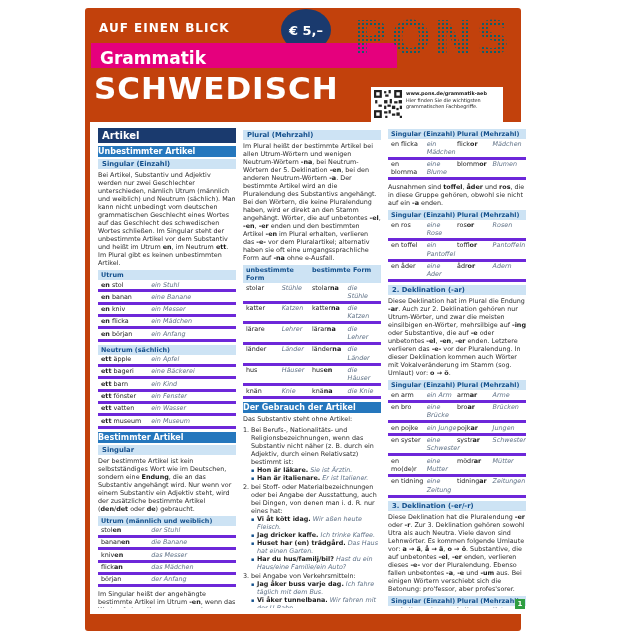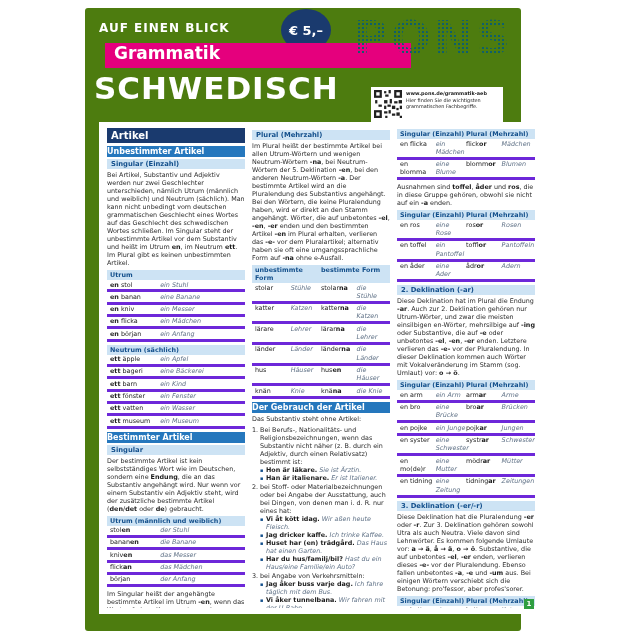--- a/index.html
+++ b/index.html
@@ -1,36 +1,36 @@
 <!DOCTYPE html>
 <html><head>
 <meta charset="utf-8">
 <style>
   html,body{margin:0;padding:0;width:639px;height:639px;background:#fff;overflow:hidden;
     font-family:"DejaVu Sans","Liberation Sans",sans-serif;}
   .page{position:relative;width:639px;height:639px;background:#fff;outline:1px solid #e2e2e2;}
-  .card{position:absolute;left:85px;top:8px;width:436px;height:623px;background:#4d7c0f;border-radius:3px;}
+  .card{position:absolute;left:85px;top:8px;width:436px;height:623px;background:#c2410c;border-radius:3px;}
   
   .tagline{position:absolute;left:14px;top:13px;color:#fff;font-weight:bold;font-size:12px;letter-spacing:1px;}
   .price{position:absolute;left:196px;top:1px;width:50px;height:42px;background:#1a3a6e;border-radius:50%;
     color:#fff;font-weight:bold;font-size:13px;display:flex;align-items:center;justify-content:center;}
-  .pinkband{position:absolute;left:6px;top:35px;width:306px;height:25px;background:#e5007d;display:flex;align-items:flex-start;margin-left:14px;}
+  .pinkband{position:absolute;left:6px;top:35px;width:306px;height:25px;background:#e5007d;display:flex;align-items:flex-end;}
   .pinkband span{color:#fff;font-weight:bold;font-size:17px;padding-left:9px;}
   .bigtitle{position:absolute;left:9px;top:62px;color:#fff;font-weight:bold;font-size:31px;letter-spacing:1px;}
   .pons{position:absolute;right:8px;top:2px;font-size:47px;font-weight:800;letter-spacing:3px;color:#0e5f6b;}
   @supports ((-webkit-background-clip:text) or (background-clip:text)){
     .pons{background-image:radial-gradient(circle,#0e5f6b 1.15px,rgba(0,0,0,0) 1.35px);
       background-size:4px 4px;-webkit-background-clip:text;background-clip:text;color:transparent;}
   }
   .qrbox{position:absolute;right:18px;top:79px;width:132px;height:36px;background:#fff;display:flex;gap:4px;padding:3px;box-sizing:border-box;}
   .qrbox svg{flex:none;}
   .qrtext{font-size:4.9px;line-height:1.35;color:#222;}
   .qrtext .l1{font-weight:bold;}
   
-  .panel{position:absolute;left:14px;top:114px;width:442px;height:492px;background:#fff;box-sizing:border-box;
+  .panel{position:absolute;left:5px;top:114px;width:442px;height:492px;background:#fff;box-sizing:border-box;
     padding:6px 5px 6px 8px;}
   .cols{display:flex;gap:7px;height:100%;}
   .column{width:138px;flex:none;overflow:hidden;font-size:6.4px;color:#2b2b2b;}
   .h1{background:#1a3a6e;color:#fff;font-weight:bold;font-size:10px;padding:2px 4px;margin:0 0 3px 0;}
   .h2{background:#2577bd;color:#fff;font-weight:bold;font-size:8px;padding:1px 0;margin:3px 0 2px 0;}
   .h3{background:#cde3f4;color:#14508c;font-weight:bold;font-size:6.8px;padding:1px 4px;margin:2px 0 2px 0;}
   .para{line-height:1.25;margin:1px 0 3px 0;}
   .para b, .txt b, .extxt b, .note b{color:#1c1c1c;}
   .tbl{margin:1px 0 3px 0;}
   .thead{background:#cde3f4;color:#14508c;font-weight:bold;display:flex;padding:1px 3px;}

